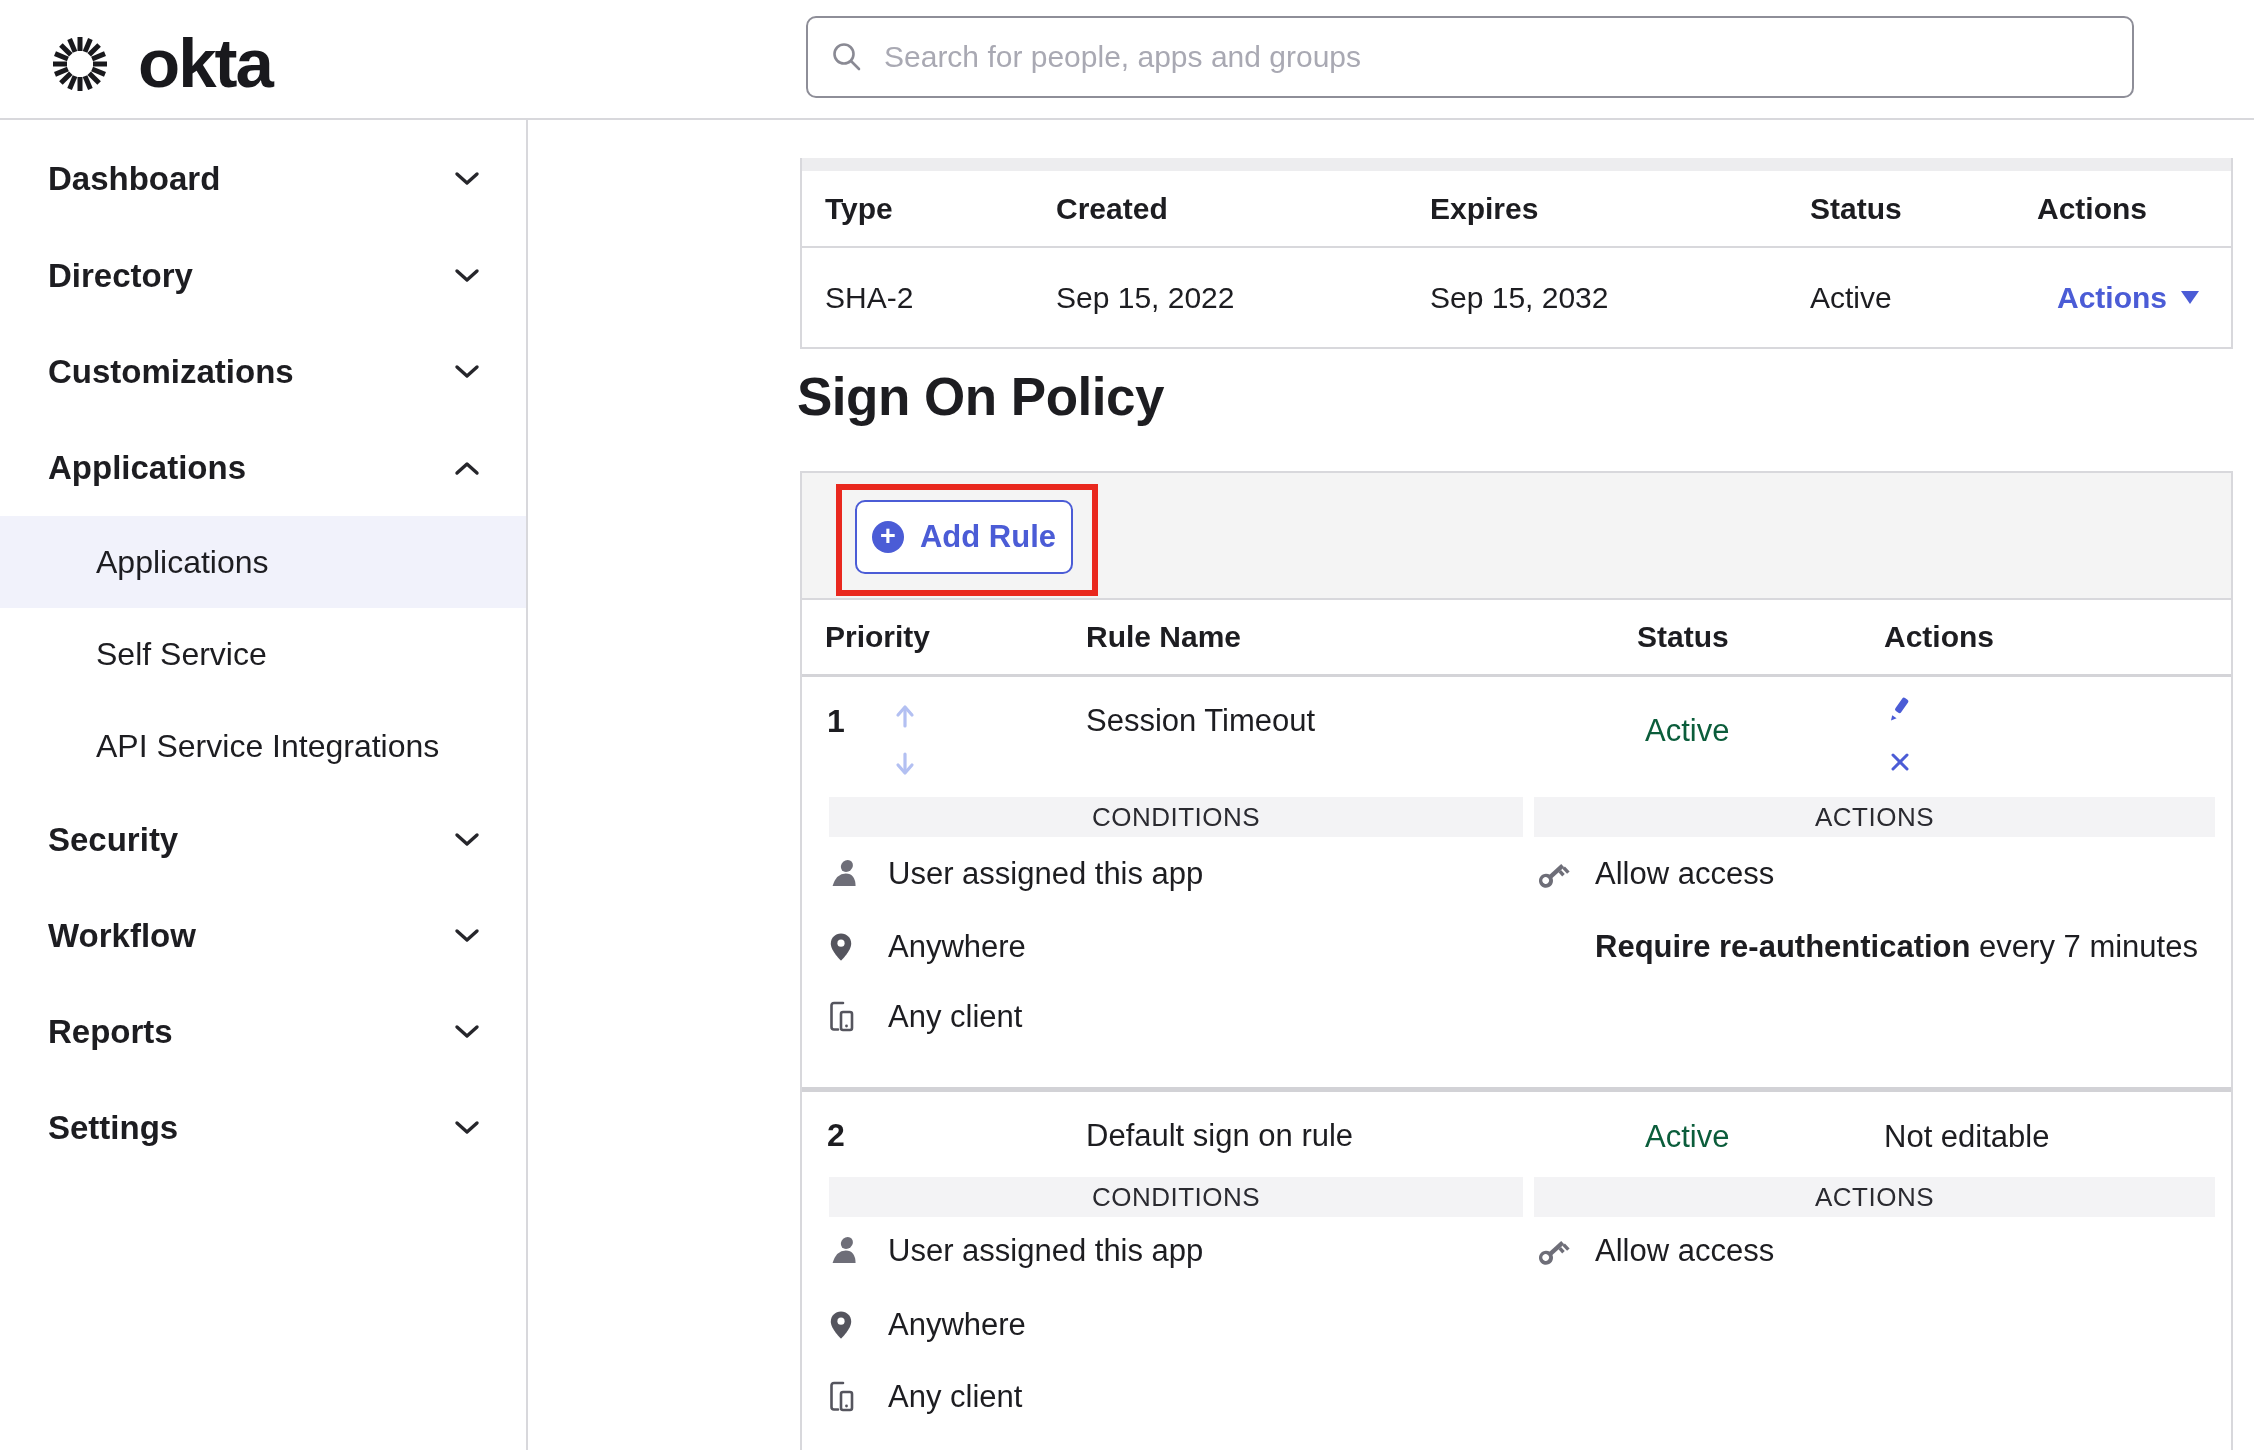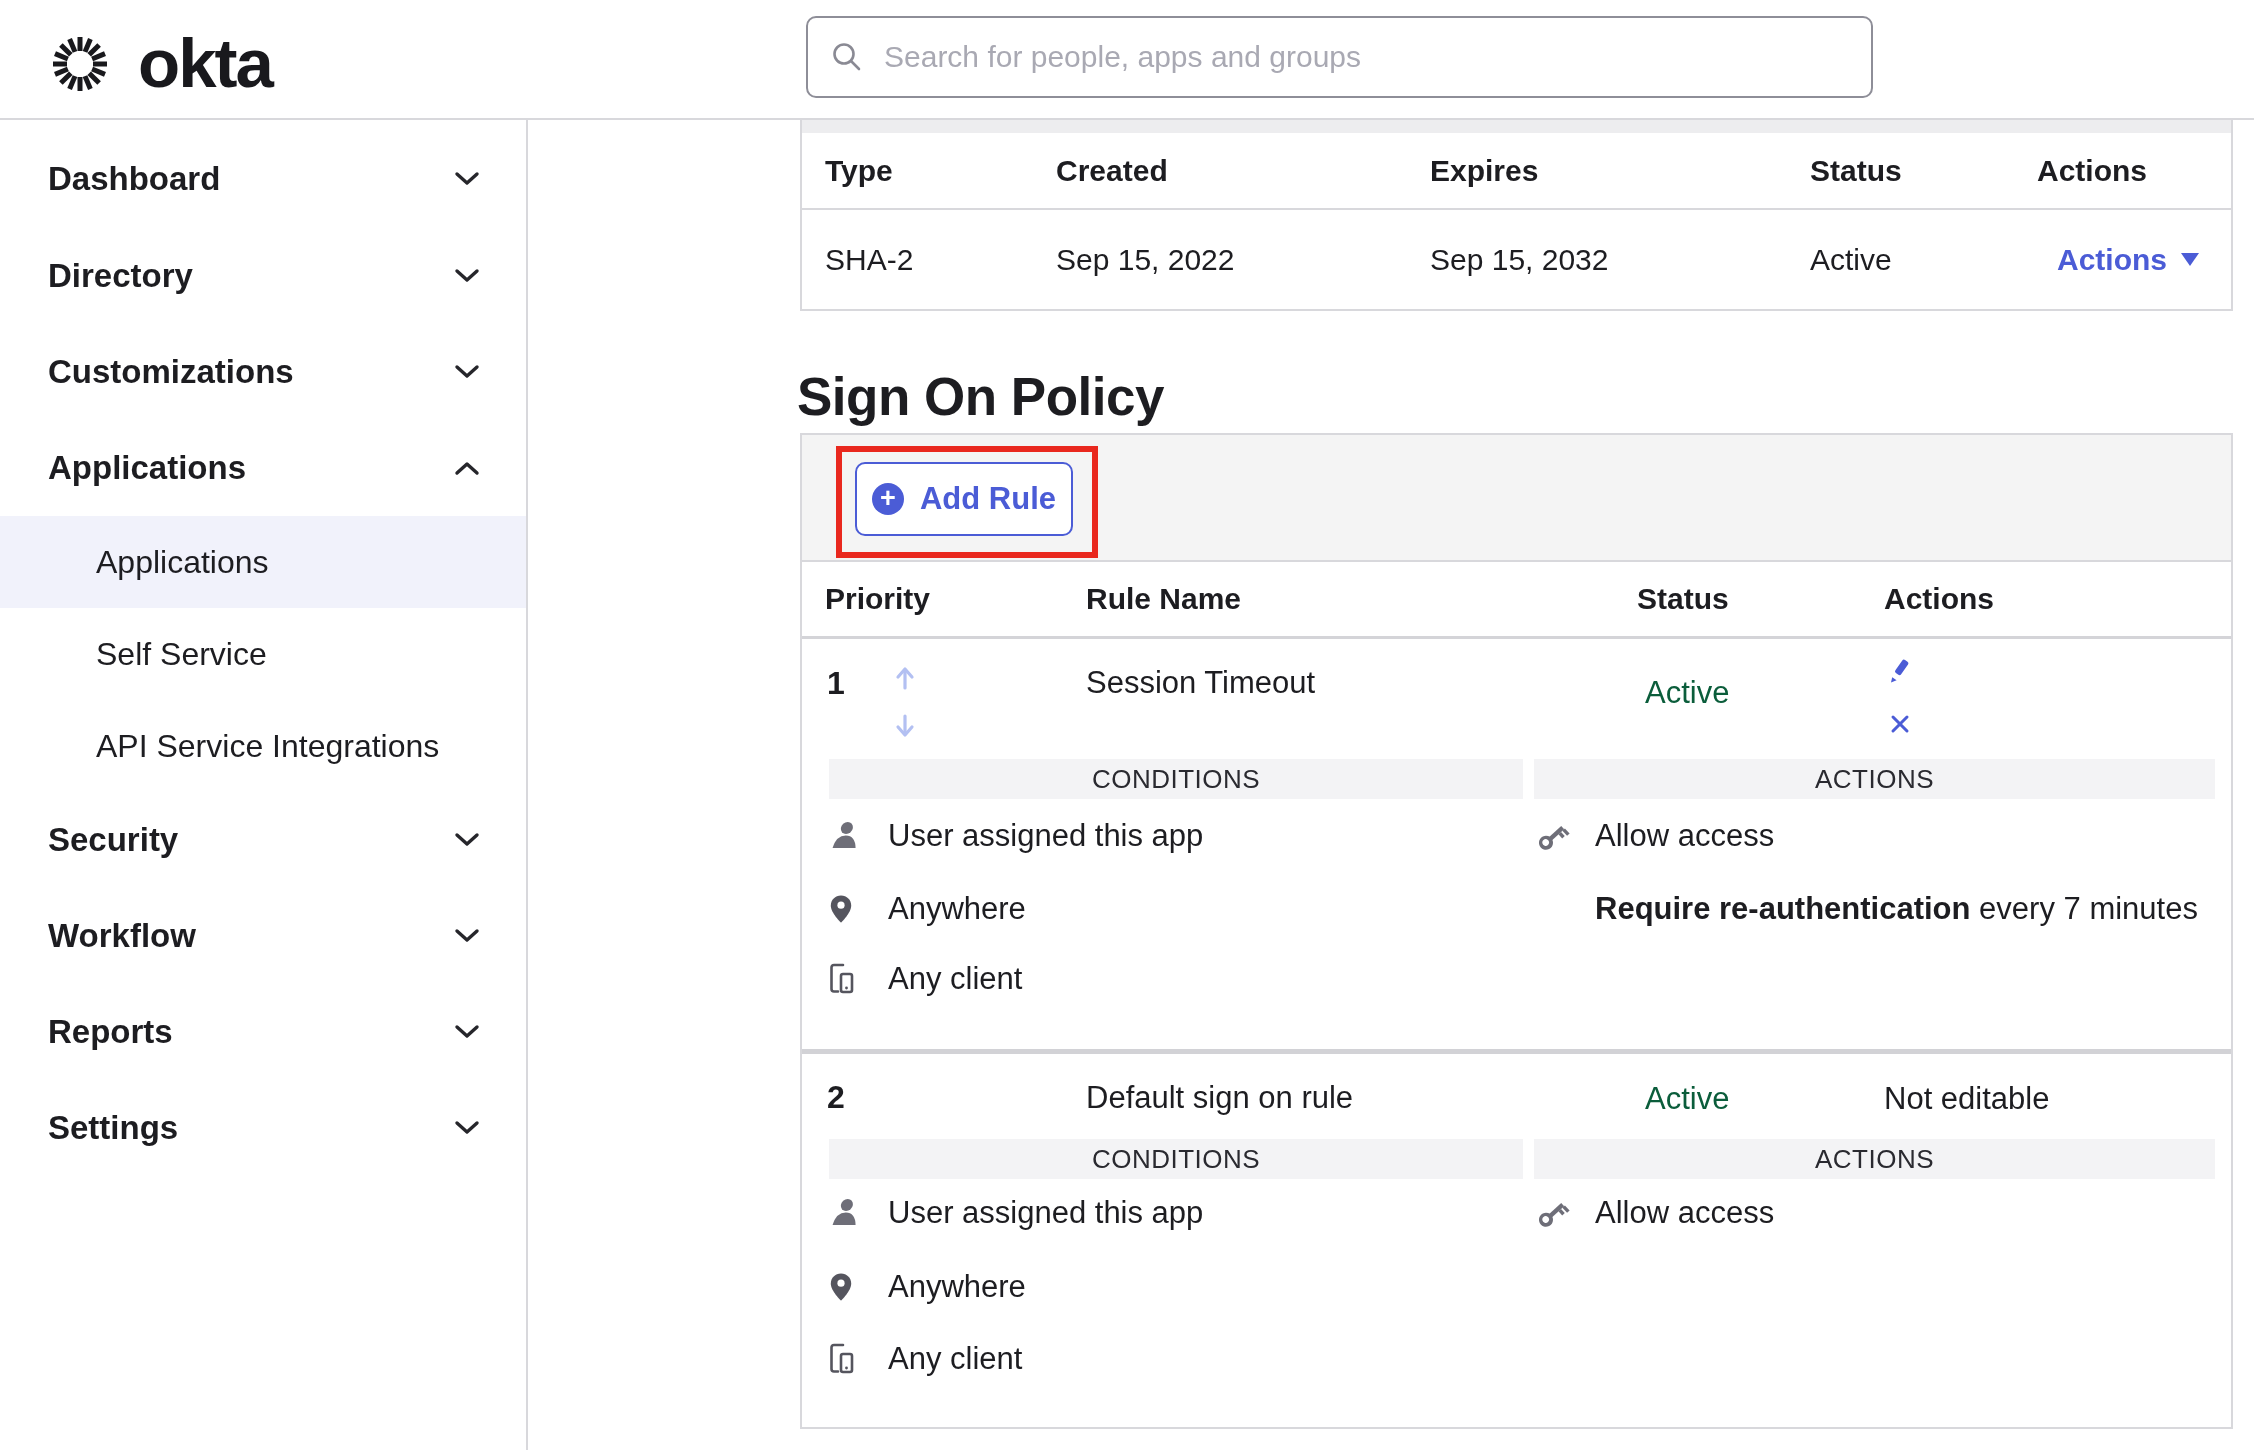--- a/index.html
+++ b/index.html
@@ -8,41 +8,41 @@
     background:#ffffff;color:#1d1d21;
     font-family:"Liberation Sans", sans-serif;
     -webkit-font-smoothing:antialiased;
   }
 
   
   .header{position:absolute;top:0;left:0;right:0;height:118px;background:#fff;border-bottom:2px solid #d8d8dc;z-index:20;}
   .brand{position:absolute;left:48px;top:24px;display:flex;align-items:center;gap:26px;}
   .brand-word{font-size:69px;font-weight:bold;letter-spacing:-2px;color:#19191d;}
   .search-box{
-    position:absolute;left:806px;top:16px;width:1067px;height:82px;box-sizing:border-box;
+    position:absolute;left:806px;top:16px;width:1328px;height:82px;box-sizing:border-box;
     border:2px solid #8e8e98;border-radius:10px;background:#fff;
     display:flex;align-items:center;padding:0 22px;gap:18px;
   }
   .search-box input{
     border:none;outline:none;flex:1;font-size:30px;color:#1d1d21;background:transparent;
     font-family:"Liberation Sans", sans-serif;
   }
   .search-box input::placeholder{color:#a9a9b3;}
 
   
   .sidebar{position:absolute;top:120px;left:0;width:528px;bottom:0;background:#fff;border-right:2px solid #d8d8dc;box-sizing:border-box;}
   .nav-row{position:absolute;left:0;width:526px;display:flex;align-items:center;cursor:pointer;}
   .nav-row .lbl{padding-left:48px;font-size:33px;font-weight:bold;color:#1d1d21;}
   .nav-row .chev{position:absolute;right:46px;display:flex;align-items:center;}
   .nav-sub{position:absolute;left:0;width:526px;display:flex;align-items:center;cursor:pointer;}
   .nav-sub .lbl{padding-left:96px;font-size:32px;font-weight:normal;color:#1d1d21;}
   .nav-sub.active{background:#f1f2fb;}
 
   
-  .card{position:absolute;left:800px;width:1433px;box-sizing:border-box;background:#fff;border:2px solid #d8d8dc;}
+  .card{position:absolute;left:800px;width:1433px;box-sizing:border-box;background:#fff;border:2px solid #d8d8dc;margin-top:38px;}
   .card1{top:120px;border-top:none;}
   .card1-strip{height:13px;background:#ededef;}
   .trow{position:relative;}
   .trow .cell{position:absolute;top:50%;transform:translateY(-50%);font-size:30px;white-space:nowrap;}
   .thead .cell{font-weight:bold;}
   .card1 .thead{height:75px;border-bottom:2px solid #d8d8dc;}
   .card1 .tbody{height:99px;}
   .link-blue{color:#4b5cd6;font-weight:bold;cursor:pointer;display:inline-flex;align-items:center;}
   .caret-down{display:inline-block;width:0;height:0;border-left:9px solid transparent;border-right:9px solid transparent;border-top:13px solid #4b5cd6;margin-left:14px;}
 

